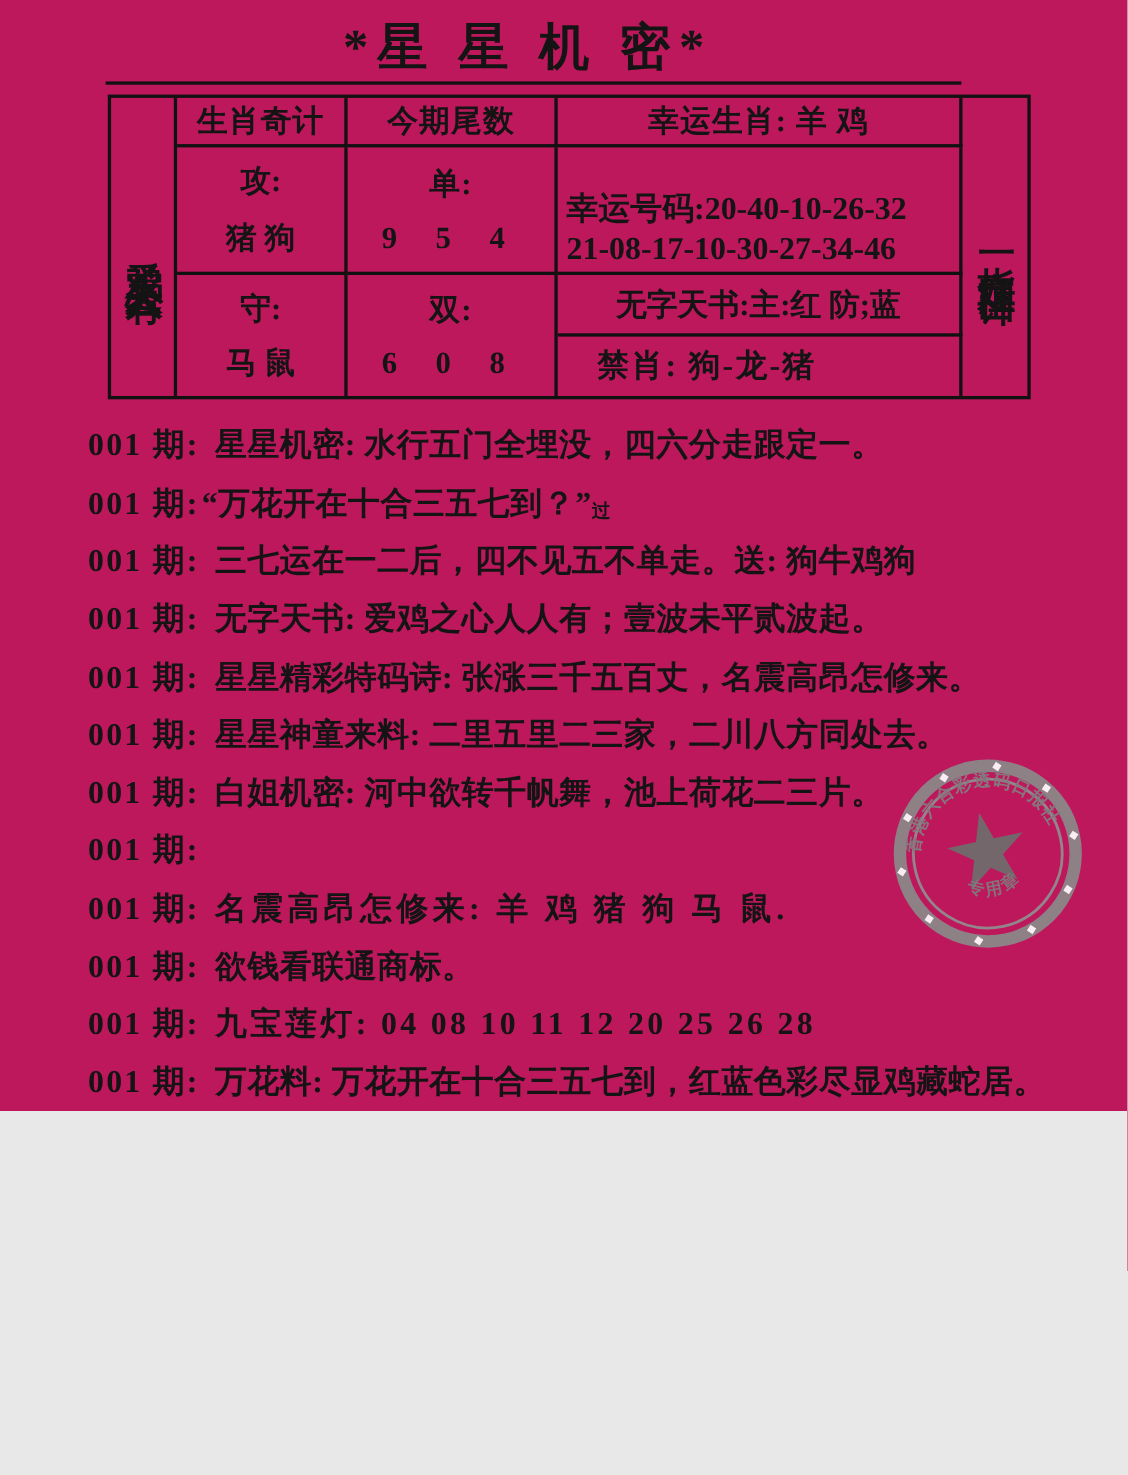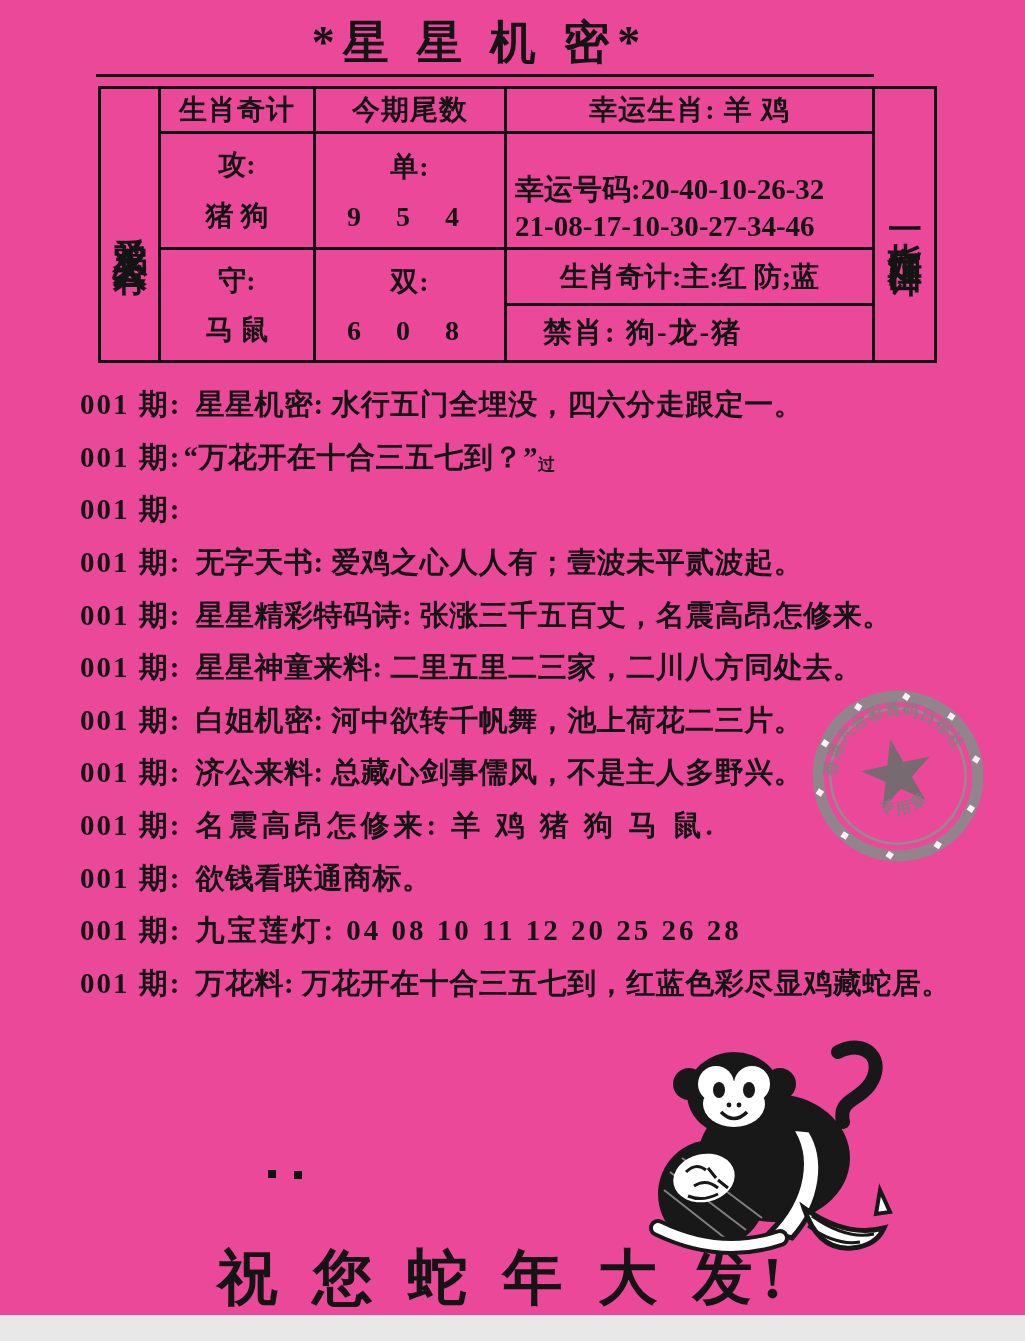--- a/index.html
+++ b/index.html
@@ -1,18 +1,18 @@
 <!DOCTYPE html>
 <html><head>
 <meta charset="utf-8">
 <style>
   * { margin:0; padding:0; box-sizing:border-box; }
   html,body { background:#e8e8e8; }
   .page {
-    position:relative; width:1025px; height:1315px; background:#ec4899;
+    position:relative; width:1025px; height:1010px; background:#be185d;
     font-family:"Liberation Serif","DejaVu Serif",serif; color:#141414; overflow:hidden;
   }
   .title {
     position:absolute; top:12px; left:0; width:960px; text-align:center;
     font-size:46px; font-weight:bold; letter-spacing:8px; white-space:nowrap;
   }
   .title-rule { position:absolute; top:74px; left:96px; width:778px; height:3px; background:#111; }
 
   
   .grid-table {
@@ -90,58 +90,58 @@
 
     <div class="cell twoline br span2" style="grid-column:2;">
       <div>守:</div>
       <div>马 鼠</div>
     </div>
     <div class="cell twoline br span2" style="grid-column:3;letter-spacing:14px;">
       <div style="letter-spacing:1px;">双:</div>
       <div>6 0 8</div>
     </div>
 
-    <div class="cell wave br bb" style="grid-column:4;grid-row:3;">生肖奇计:主:红 防;蓝</div>
+    <div class="cell wave br bb" style="grid-column:4;grid-row:3;">无字天书:主:红 防;蓝</div>
     <div class="cell ban br" style="grid-column:4;grid-row:4;padding-left:36px;">禁肖: 狗-龙-猪</div>
 
     <div class="vert" style="grid-column:5;">一指定好江山计</div>
   </div>
 
   <div class="tips">
     <div class="tip-line">
         <span class="tip-issue">001 期:</span>
         <span class="tip-text">星星机密: 水行五门全埋没，四六分走跟定一。</span>
       </div>
     <div class="tip-line">
         <span class="tip-issue" style="margin-right:2px;">001 期:</span>
         <span class="tip-text">“万花开在十合三五七到？”</span>
         <span class="tip-suffix">过</span>
       </div>
     <div class="tip-line">
         <span class="tip-issue">001 期:</span>
+        <span class="tip-text">三七运在一二后，四不见五不单走。送: 狗牛鸡狗</span>
       </div>
     <div class="tip-line">
         <span class="tip-issue">001 期:</span>
         <span class="tip-text">无字天书: 爱鸡之心人人有；壹波未平贰波起。</span>
       </div>
     <div class="tip-line">
         <span class="tip-issue">001 期:</span>
         <span class="tip-text">星星精彩特码诗: 张涨三千五百丈，名震高昂怎修来。</span>
       </div>
     <div class="tip-line">
         <span class="tip-issue">001 期:</span>
         <span class="tip-text">星星神童来料: 二里五里二三家，二川八方同处去。</span>
       </div>
     <div class="tip-line">
         <span class="tip-issue">001 期:</span>
         <span class="tip-text">白姐机密: 河中欲转千帆舞，池上荷花二三片。</span>
       </div>
     <div class="tip-line">
         <span class="tip-issue">001 期:</span>
-        <span class="tip-text">济公来料: 总藏心剑事儒风，不是主人多野兴。</span>
       </div>
     <div class="tip-line">
         <span class="tip-issue">001 期:</span>
         <span class="tip-text" style="letter-spacing:4px;">名震高昂怎修来: 羊 鸡 猪 狗 马 鼠.</span>
       </div>
     <div class="tip-line">
         <span class="tip-issue">001 期:</span>
         <span class="tip-text">欲钱看联通商标。</span>
       </div>
     <div class="tip-line">

